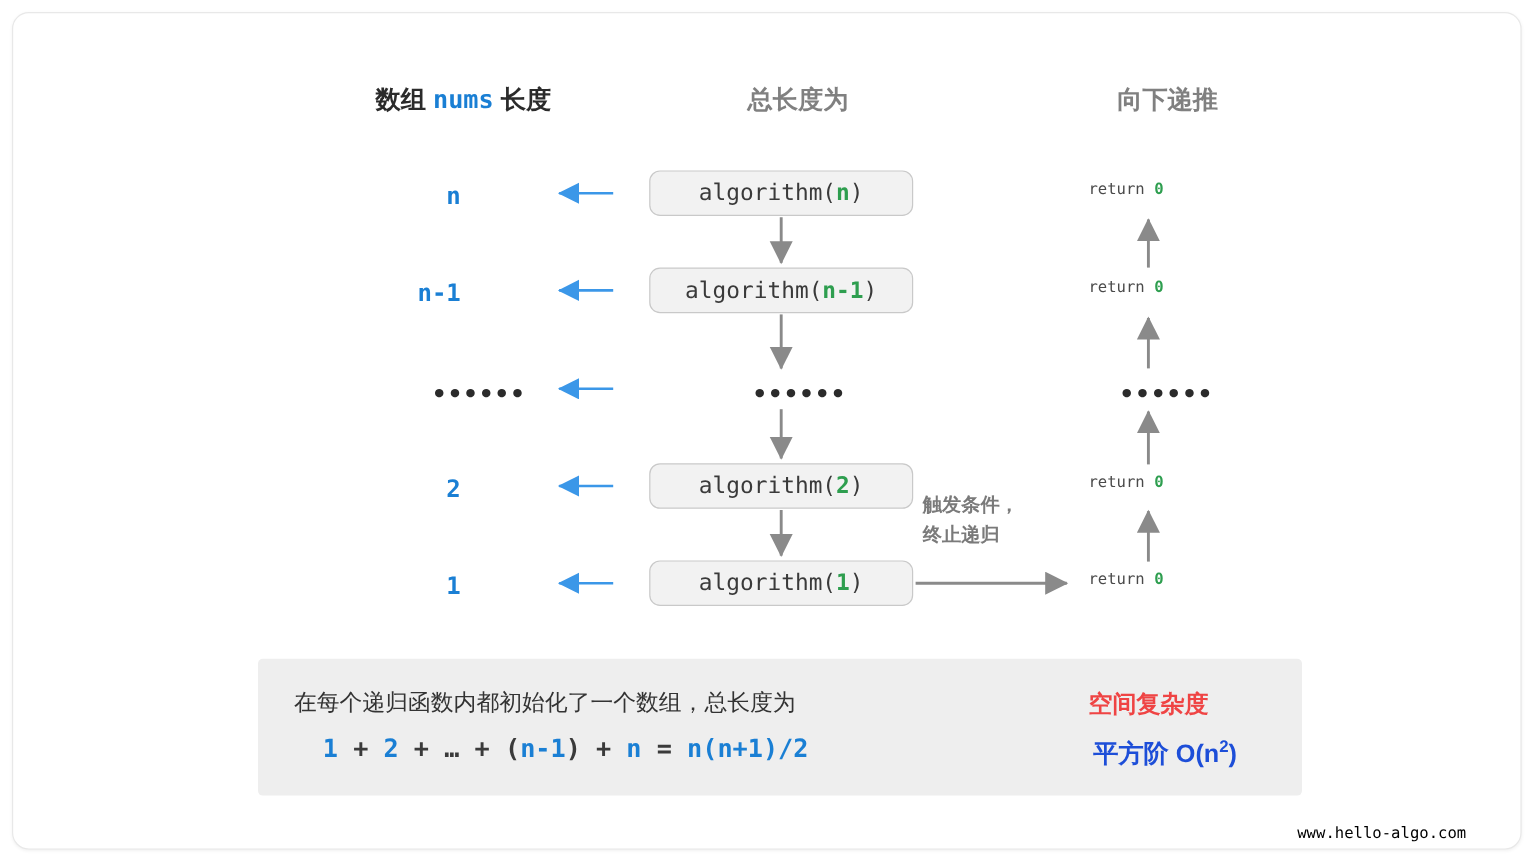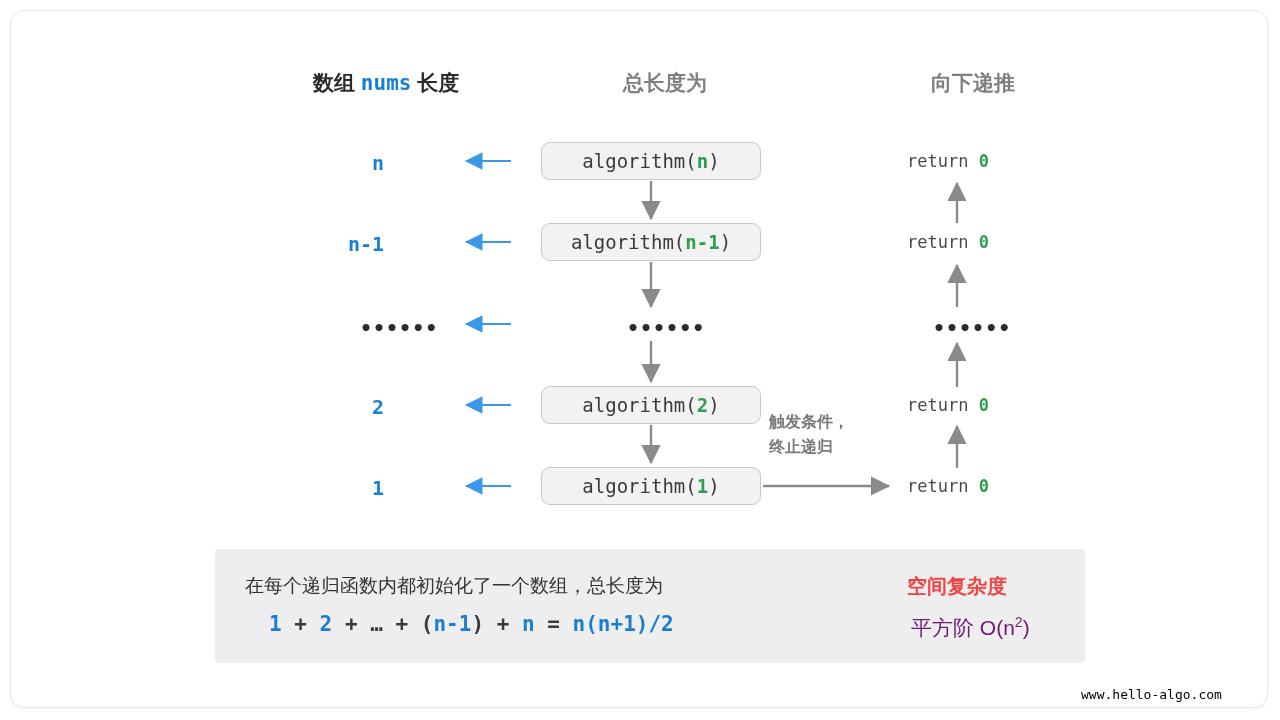--- a/index.html
+++ b/index.html
@@ -54,21 +54,21 @@
     display:flex;align-items:center;justify-content:center;
     font-family:"DejaVu Sans Mono","Liberation Mono",monospace;
     font-size:19px;color:#3a3a3a;
     white-space:nowrap;
   }
   .call-box .arg{color:#2e9e4f;font-weight:bold;}
 
   
   .ret{
     font-family:"DejaVu Sans Mono","Liberation Mono",monospace;
-    font-size:17px;color:#4a4a4a;white-space:nowrap;
+    font-size:13px;color:#4a4a4a;white-space:nowrap;
   }
   .ret .zero{color:#2e9e4f;font-weight:bold;}
 
   
   .anno{
     color:#7a7a7a;font-size:16px;font-weight:bold;line-height:1.55;
     white-space:nowrap;
   }
 
   
@@ -86,21 +86,21 @@
     font-family:"DejaVu Sans Mono","Liberation Mono",monospace;
   }
   .formula .b{color:#1a7fd4;}
   .formula .op{color:#3a3a3a;}
   .sum-title{
     left:896px;top:562px;
     font-size:20px;font-weight:bold;color:#ef4444;white-space:nowrap;
   }
   .sum-val{
     left:900px;top:603px;
-    font-size:21px;font-weight:normal;color:#701a75;white-space:nowrap;
+    font-size:21px;font-weight:bold;color:#1d4ed8;white-space:nowrap;
   }
   .sup{font-size:14px;vertical-align:super;}
 
   .watermark{
     left:1070px;top:676px;
     font-family:"DejaVu Sans Mono","Liberation Mono",monospace;
     font-size:13px;color:#000000;white-space:nowrap;
   }
   svg{position:absolute;left:0;top:0;pointer-events:none;}
 </style>

